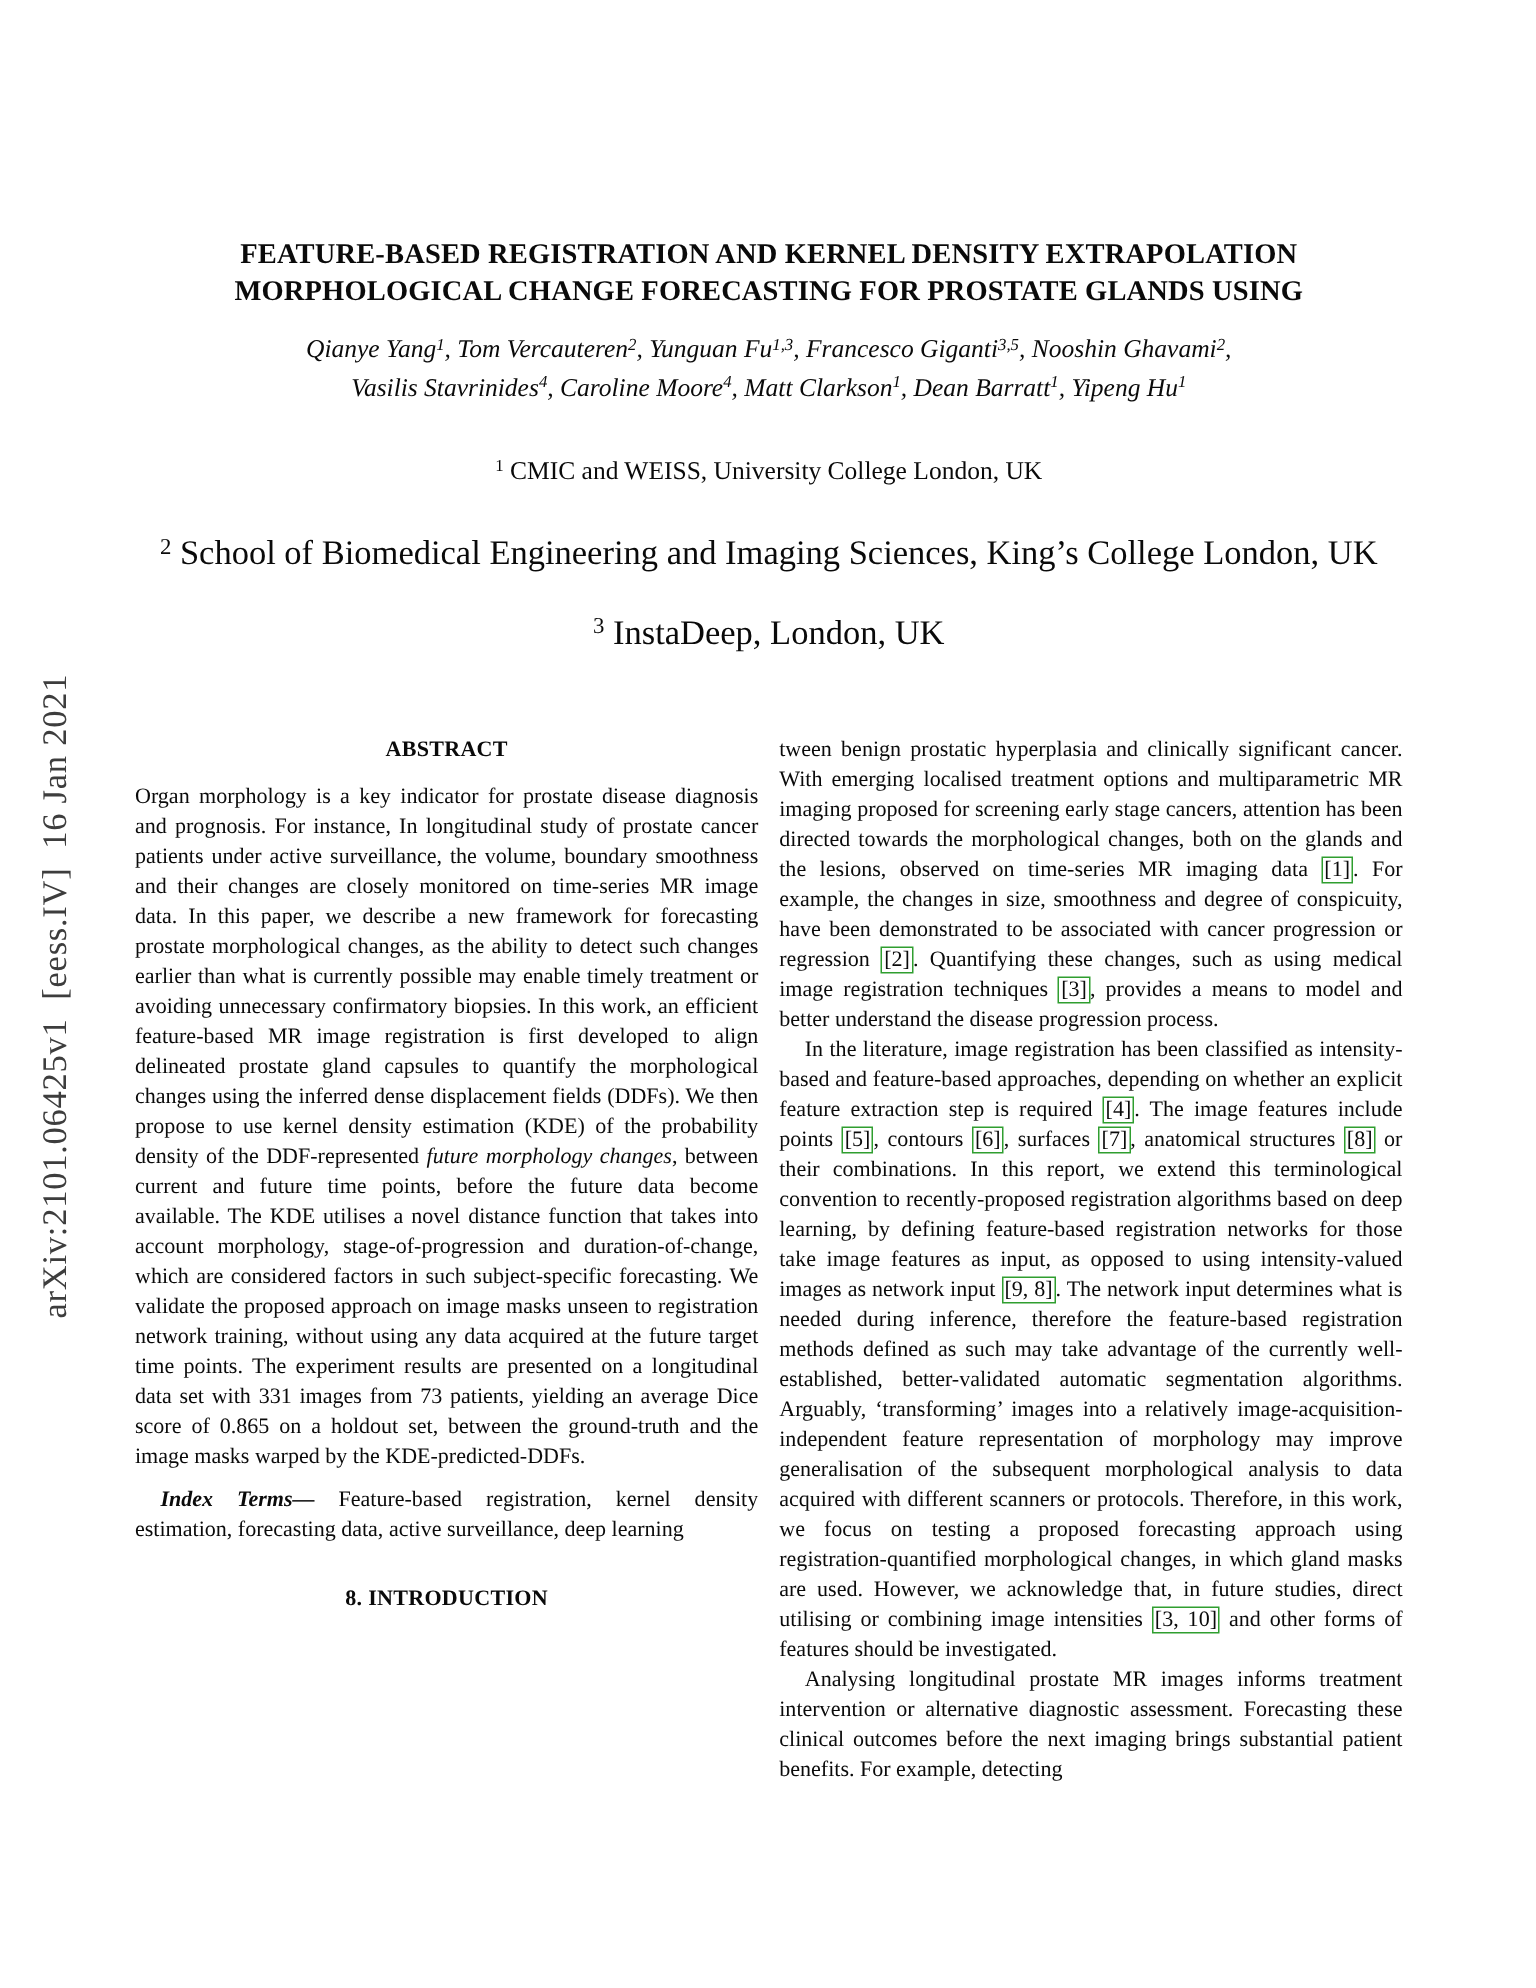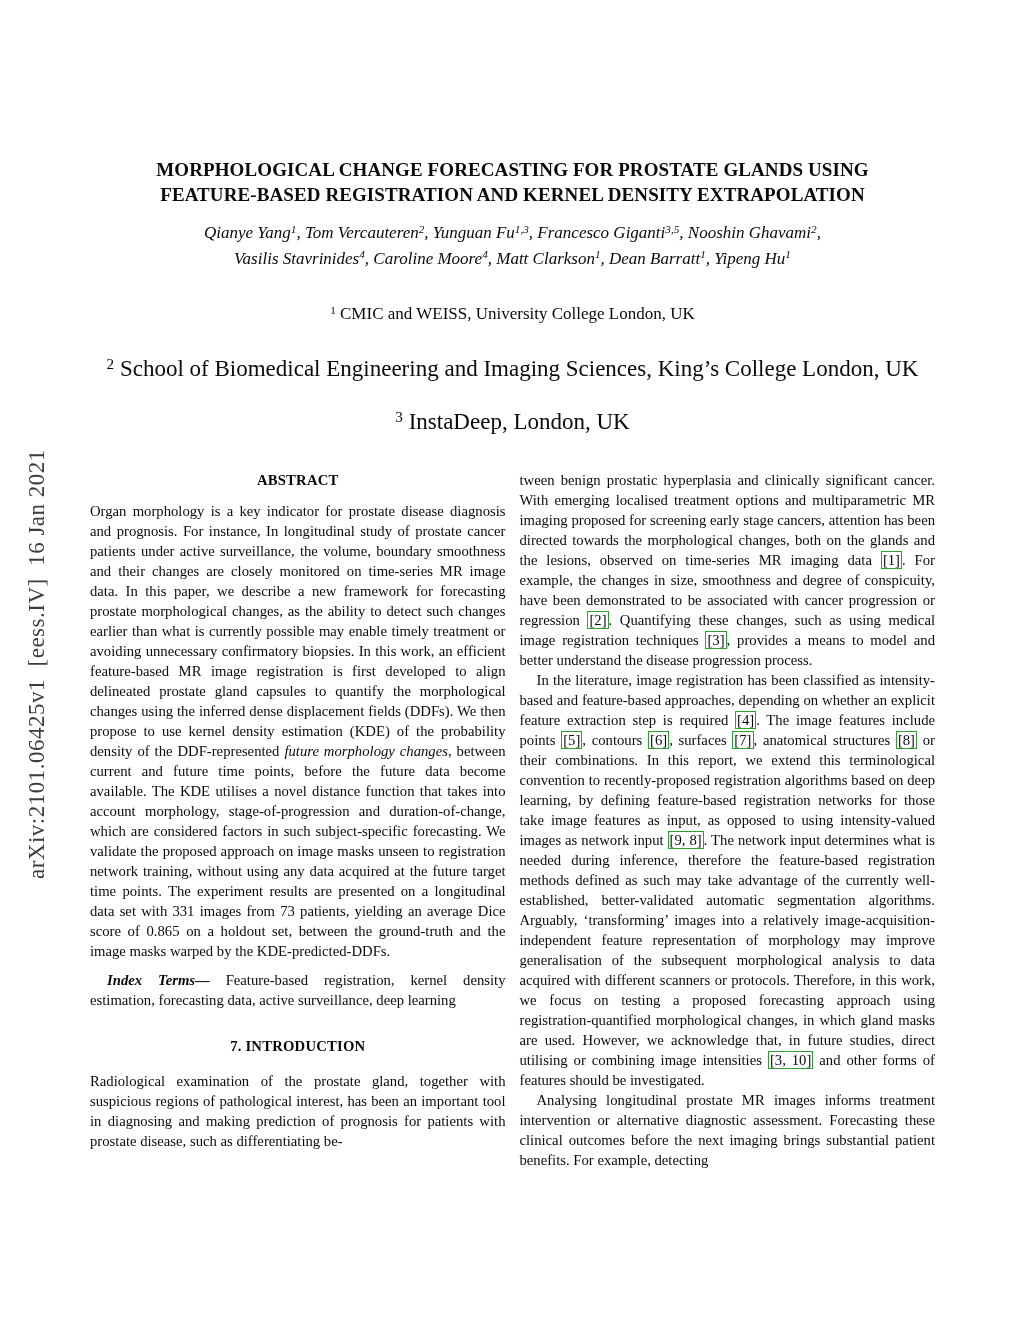--- a/index.html
+++ b/index.html
@@ -41,21 +41,21 @@
   }
   .title-line { display: block; }
 
   .authors { margin-top: 13px; font-size: 17px; line-height: 25.5px; }
   .author-line { font-style: italic; }
   .affil-line { font-style: normal; margin-top: 30px; }
   .affil-group { margin-top: 9px; font-size: 23px; line-height: 23.5px; }
 
   sup { font-size: 66%; line-height: 0; vertical-align: baseline; position: relative; top: -0.45em; }
 
-  .columns { display: flex; gap: 14px; margin-top: 36px; }
+  .columns { display: flex; gap: 14px; margin-top: 56px; }
   .col {
     flex: 1 1 0;
     min-width: 0;
     text-align: justify;
     font-size: 14.7px;
     line-height: 20px;
   }
 
   .sec-heading {
     font-size: 14.7px;
@@ -81,22 +81,22 @@
 <body>
 
 <div class="page">
 
   <div class="arxiv-stamp">arXiv:2101.06425v1  [eess.IV]  16 Jan 2021</div>
 
   <div class="content">
 
     <header class="paper-header">
       <h1 class="title">
+        <span class="title-line">FEATURE-BASED REGISTRATION AND KERNEL DENSITY EXTRAPOLATION</span>
         <span class="title-line">MORPHOLOGICAL CHANGE FORECASTING FOR PROSTATE GLANDS USING</span>
-        <span class="title-line">FEATURE-BASED REGISTRATION AND KERNEL DENSITY EXTRAPOLATION</span>
       </h1>
 
       <div class="authors">
         <div class="author-line rich">Qianye Yang<sup>1</sup>, Tom Vercauteren<sup>2</sup>, Yunguan Fu<sup>1,3</sup>, Francesco Giganti<sup>3,5</sup>, Nooshin Ghavami<sup>2</sup>,</div>
         <div class="author-line rich">Vasilis Stavrinides<sup>4</sup>, Caroline Moore<sup>4</sup>, Matt Clarkson<sup>1</sup>, Dean Barratt<sup>1</sup>, Yipeng Hu<sup>1</sup></div>
         <div class="affil-line rich"><sup>1</sup> CMIC and WEISS, University College London, UK</div>
       </div>
 
       <div class="affil-group">
         <div class="affil-line rich"><sup>2</sup> School of Biomedical Engineering and Imaging Sciences, King’s College London, UK</div>
@@ -105,22 +105,21 @@
     </header>
 
     <div class="columns">
 
       <section class="col">
         <h2 class="sec-heading">ABSTRACT</h2>
         <p class="para rich">Organ morphology is a key indicator for prostate disease diagnosis and prognosis. For instance, In longitudinal study of prostate cancer patients under active surveillance, the volume, boundary smoothness and their changes are closely monitored on time-series MR image data. In this paper, we describe a new framework for forecasting prostate morphological changes, as the ability to detect such changes earlier than what is currently possible may enable timely treatment or avoiding unnecessary confirmatory biopsies. In this work, an efficient feature-based MR image registration is first developed to align delineated prostate gland capsules to quantify the morphological changes using the inferred dense displacement fields (DDFs). We then propose to use kernel density estimation (KDE) of the probability density of the DDF-represented <i>future morphology changes</i>, between current and future time points, before the future data become available. The KDE utilises a novel distance function that takes into account morphology, stage-of-progression and duration-of-change, which are considered factors in such subject-specific forecasting. We validate the proposed approach on image masks unseen to registration network training, without using any data acquired at the future target time points. The experiment results are presented on a longitudinal data set with 331 images from 73 patients, yielding an average Dice score of 0.865 on a holdout set, between the ground-truth and the image masks warped by the KDE-predicted-DDFs.</p>
 
         <p class="para index-terms"><span class="it-label">Index Terms—</span><span> Feature-based registration, kernel density estimation, forecasting data, active surveillance, deep learning</span></p>
 
-        <h2 class="sec-heading intro">7.  INTRODUCTION</h2>
-        <p class="para rich">Radiological examination of the prostate gland, together with suspicious regions of pathological interest, has been an important tool in diagnosing and making prediction of prognosis for patients with prostate disease, such as differentiating be-</p>
+        <h2 class="sec-heading intro">8.  INTRODUCTION</h2>
       </section>
 
       <section class="col">
         <p class="para rich">tween benign prostatic hyperplasia and clinically significant cancer. With emerging localised treatment options and multiparametric MR imaging proposed for screening early stage cancers, attention has been directed towards the morphological changes, both on the glands and the lesions, observed on time-series MR imaging data <span class="cite">[1]</span>. For example, the changes in size, smoothness and degree of conspicuity, have been demonstrated to be associated with cancer progression or regression <span class="cite">[2]</span>. Quantifying these changes, such as using medical image registration techniques <span class="cite">[3]</span>, provides a means to model and better understand the disease progression process.</p>
         <p class="para rich indent">In the literature, image registration has been classified as intensity-based and feature-based approaches, depending on whether an explicit feature extraction step is required <span class="cite">[4]</span>. The image features include points <span class="cite">[5]</span>, contours <span class="cite">[6]</span>, surfaces <span class="cite">[7]</span>, anatomical structures <span class="cite">[8]</span> or their combinations. In this report, we extend this terminological convention to recently-proposed registration algorithms based on deep learning, by defining feature-based registration networks for those take image features as input, as opposed to using intensity-valued images as network input <span class="cite">[9, 8]</span>. The network input determines what is needed during inference, therefore the feature-based registration methods defined as such may take advantage of the currently well-established, better-validated automatic segmentation algorithms. Arguably, ‘transforming’ images into a relatively image-acquisition-independent feature representation of morphology may improve generalisation of the subsequent morphological analysis to data acquired with different scanners or protocols. Therefore, in this work, we focus on testing a proposed forecasting approach using registration-quantified morphological changes, in which gland masks are used. However, we acknowledge that, in future studies, direct utilising or combining image intensities <span class="cite">[3, 10]</span> and other forms of features should be investigated.</p>
         <p class="para rich indent">Analysing longitudinal prostate MR images informs treatment intervention or alternative diagnostic assessment. Forecasting these clinical outcomes before the next imaging brings substantial patient benefits. For example, detecting</p>
       </section>
 
     </div>
   </div>

